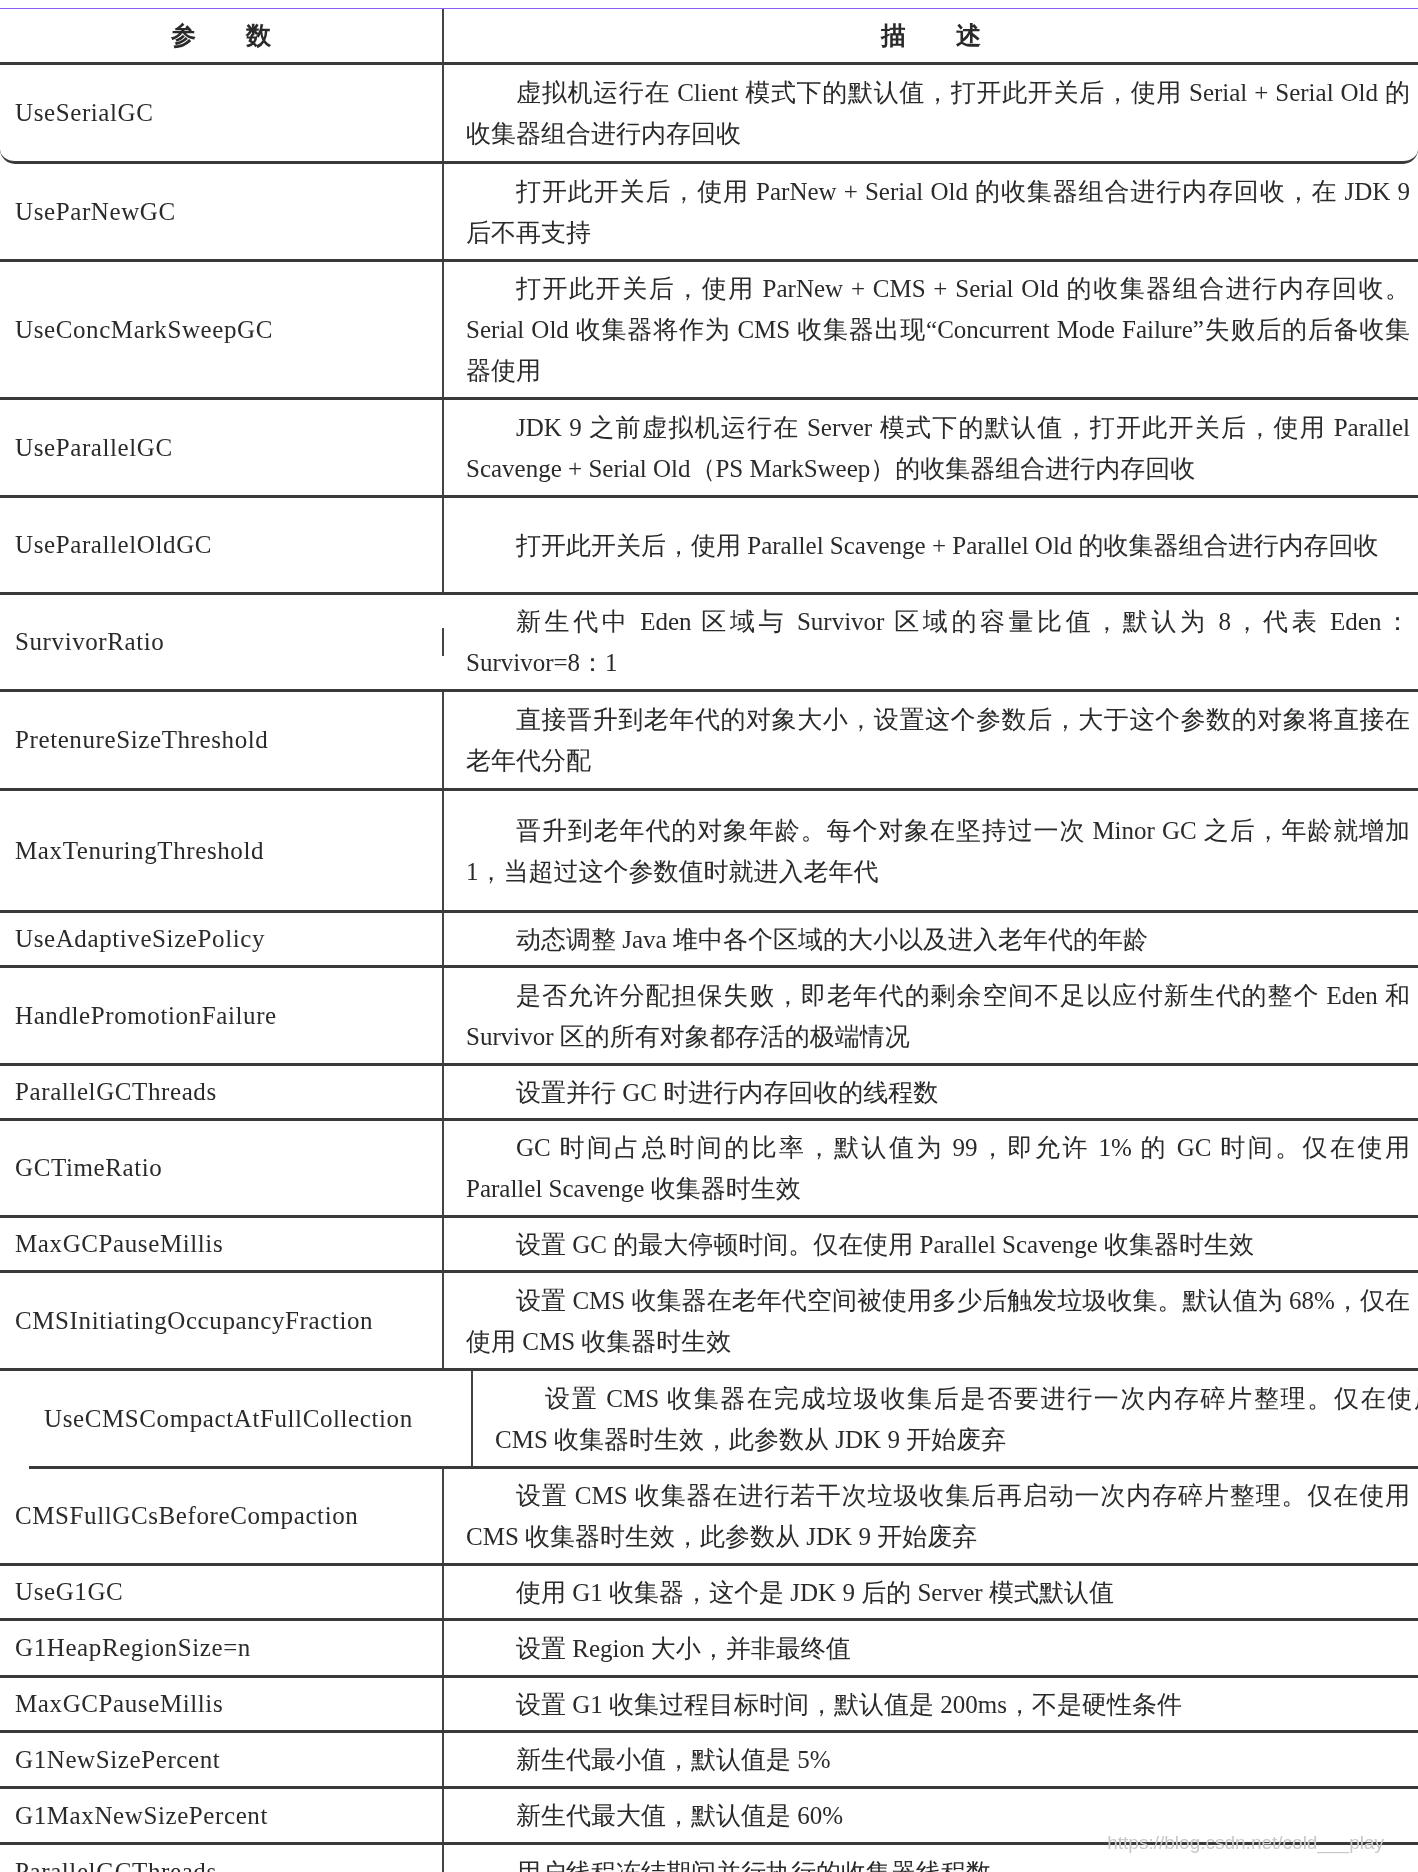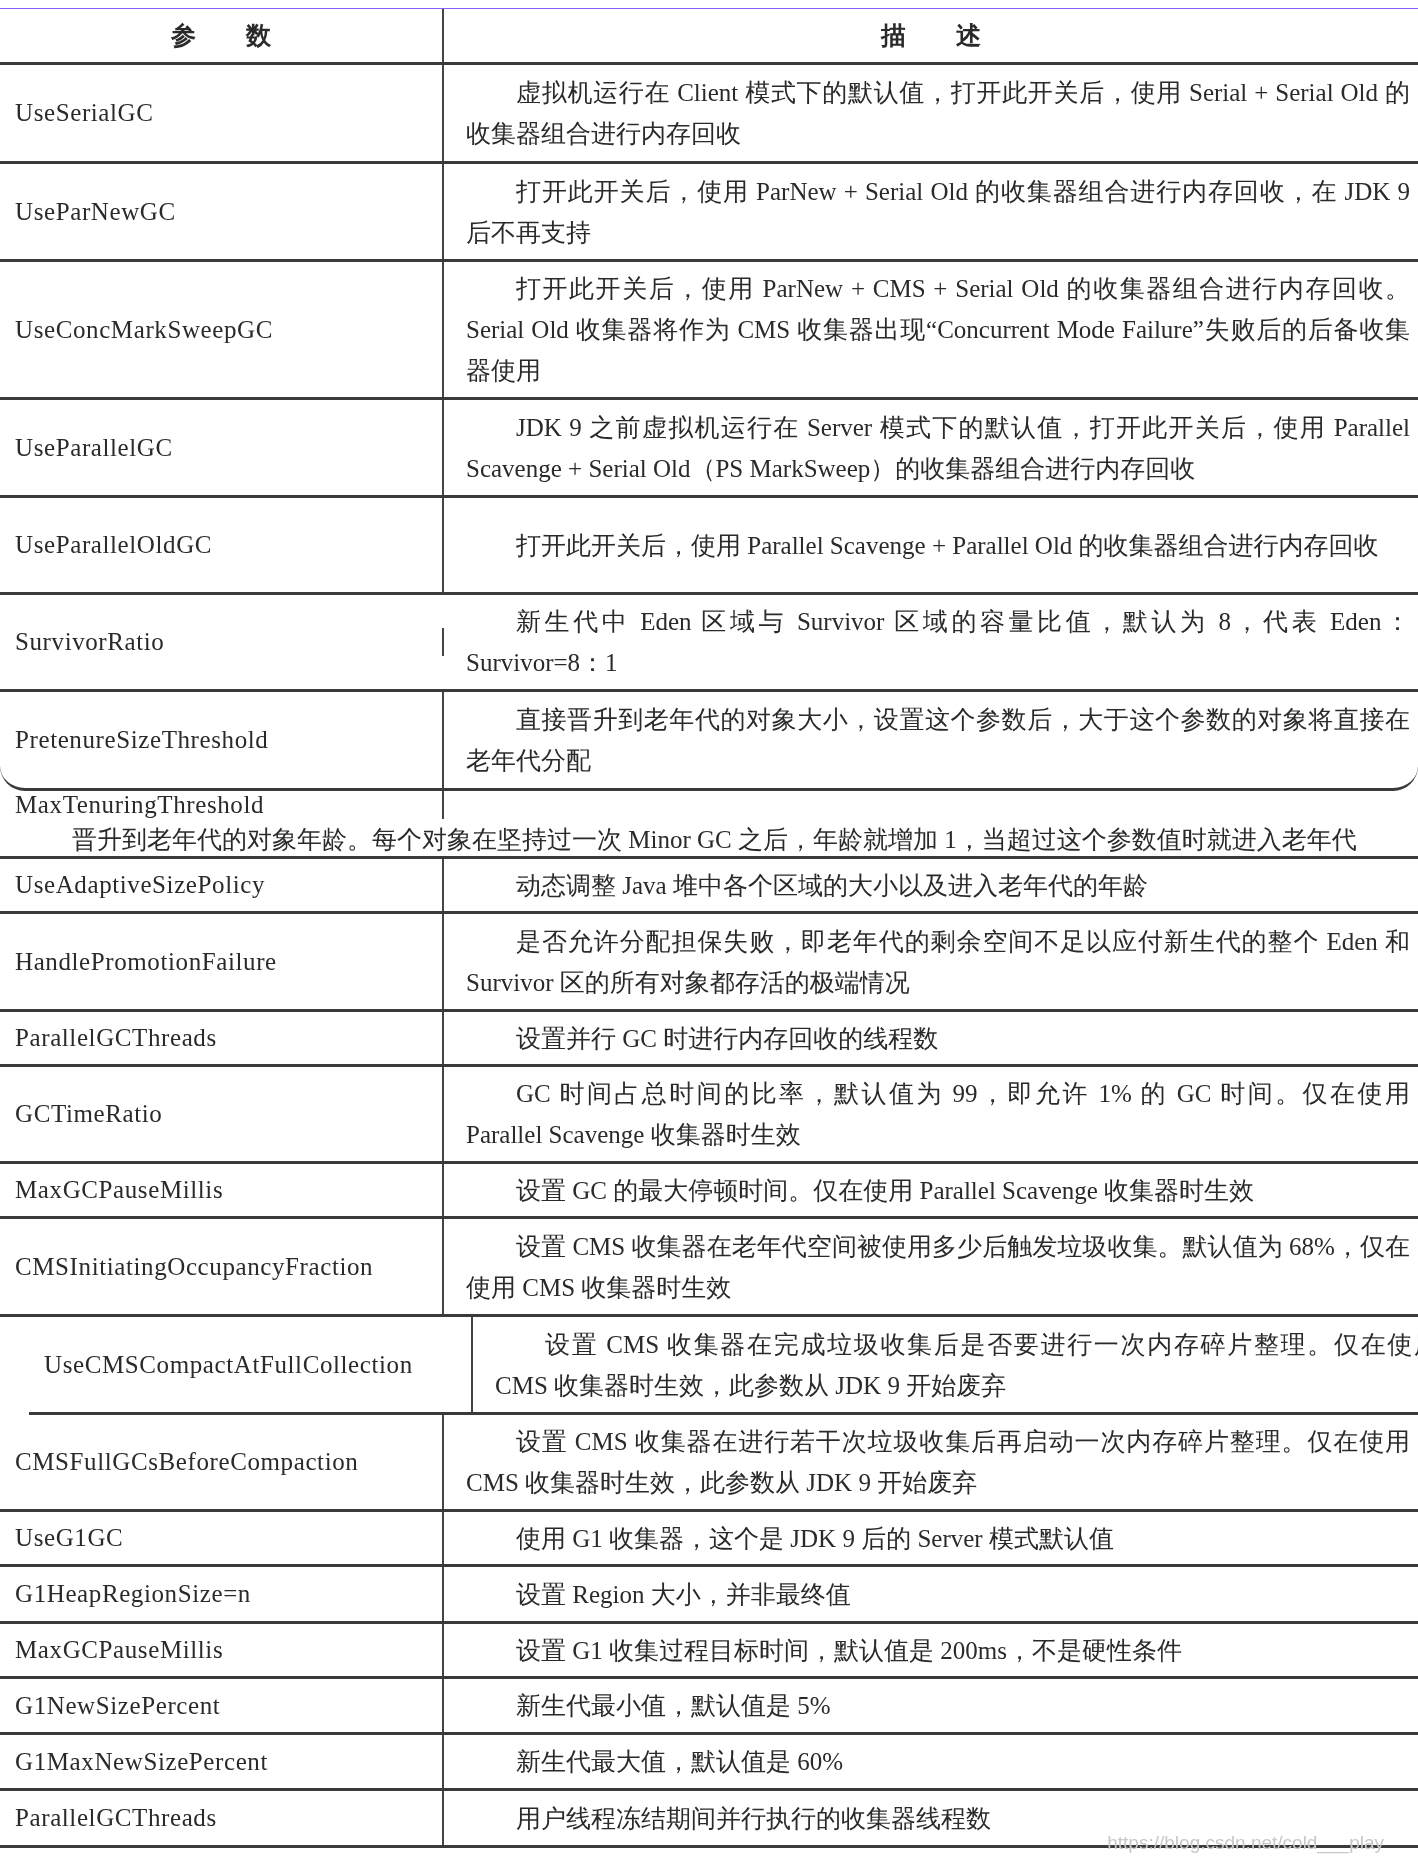--- a/index.html
+++ b/index.html
@@ -29,77 +29,77 @@
 <div class="table">
   <div class="row header" style="height:56px">
     <div class="cell-param">
         <span class="hdr-text">参　　数</span>
       </div>
     <div class="cell-desc">
         <span class="hdr-text">描　　述</span>
       </div>
   </div>
   <div id="rows">
+      <div class="row" style="height: 99px; border-radius: 15px;">
+        <div class="cell-param">
+          <span>UseSerialGC</span>
+        </div>
+        <div class="cell-desc">
+          <span>虚拟机运行在 Client 模式下的默认值，打开此开关后，使用 Serial + Serial Old 的收集器组合进行内存回收</span>
+        </div>
+      </div>
+      <div class="row" style="height: 98px;">
+        <div class="cell-param">
+          <span>UseParNewGC</span>
+        </div>
+        <div class="cell-desc">
+          <span>打开此开关后，使用 ParNew + Serial Old 的收集器组合进行内存回收，在 JDK 9 后不再支持</span>
+        </div>
+      </div>
+      <div class="row" style="height: 138px;">
+        <div class="cell-param">
+          <span>UseConcMarkSweepGC</span>
+        </div>
+        <div class="cell-desc">
+          <span>打开此开关后，使用 ParNew + CMS + Serial Old 的收集器组合进行内存回收。Serial Old 收集器将作为 CMS 收集器出现“Concurrent Mode Failure”失败后的后备收集器使用</span>
+        </div>
+      </div>
+      <div class="row" style="height: 98px;">
+        <div class="cell-param">
+          <span>UseParallelGC</span>
+        </div>
+        <div class="cell-desc">
+          <span>JDK 9 之前虚拟机运行在 Server 模式下的默认值，打开此开关后，使用 Parallel Scavenge + Serial Old（PS MarkSweep）的收集器组合进行内存回收</span>
+        </div>
+      </div>
+      <div class="row" style="height: 97px;">
+        <div class="cell-param">
+          <span>UseParallelOldGC</span>
+        </div>
+        <div class="cell-desc">
+          <span>打开此开关后，使用 Parallel Scavenge + Parallel Old 的收集器组合进行内存回收</span>
+        </div>
+      </div>
+      <div class="row" style="height: 97px; align-items: center;">
+        <div class="cell-param">
+          <span>SurvivorRatio</span>
+        </div>
+        <div class="cell-desc">
+          <span>新生代中 Eden 区域与 Survivor 区域的容量比值，默认为 8，代表 Eden：Survivor=8：1</span>
+        </div>
+      </div>
       <div class="row" style="height: 99px;">
         <div class="cell-param">
-          <span>UseSerialGC</span>
-        </div>
-        <div class="cell-desc">
-          <span>虚拟机运行在 Client 模式下的默认值，打开此开关后，使用 Serial + Serial Old 的收集器组合进行内存回收</span>
-        </div>
-      </div>
-      <div class="row" style="height: 98px;">
-        <div class="cell-param">
-          <span>UseParNewGC</span>
-        </div>
-        <div class="cell-desc">
-          <span>打开此开关后，使用 ParNew + Serial Old 的收集器组合进行内存回收，在 JDK 9 后不再支持</span>
-        </div>
-      </div>
-      <div class="row" style="height: 138px;">
-        <div class="cell-param">
-          <span>UseConcMarkSweepGC</span>
-        </div>
-        <div class="cell-desc">
-          <span>打开此开关后，使用 ParNew + CMS + Serial Old 的收集器组合进行内存回收。Serial Old 收集器将作为 CMS 收集器出现“Concurrent Mode Failure”失败后的后备收集器使用</span>
-        </div>
-      </div>
-      <div class="row" style="height: 98px;">
-        <div class="cell-param">
-          <span>UseParallelGC</span>
-        </div>
-        <div class="cell-desc">
-          <span>JDK 9 之前虚拟机运行在 Server 模式下的默认值，打开此开关后，使用 Parallel Scavenge + Serial Old（PS MarkSweep）的收集器组合进行内存回收</span>
-        </div>
-      </div>
-      <div class="row" style="height: 97px;">
-        <div class="cell-param">
-          <span>UseParallelOldGC</span>
-        </div>
-        <div class="cell-desc">
-          <span>打开此开关后，使用 Parallel Scavenge + Parallel Old 的收集器组合进行内存回收</span>
-        </div>
-      </div>
-      <div class="row" style="height: 97px; align-items: center;">
-        <div class="cell-param">
-          <span>SurvivorRatio</span>
-        </div>
-        <div class="cell-desc">
-          <span>新生代中 Eden 区域与 Survivor 区域的容量比值，默认为 8，代表 Eden：Survivor=8：1</span>
-        </div>
-      </div>
-      <div class="row" style="height: 99px; border-radius: 25px;">
-        <div class="cell-param">
           <span>PretenureSizeThreshold</span>
         </div>
         <div class="cell-desc">
           <span>直接晋升到老年代的对象大小，设置这个参数后，大于这个参数的对象将直接在老年代分配</span>
         </div>
       </div>
-      <div class="row" style="height: 68px; flex-direction: column;">
+      <div class="row" style="height: 122px;">
         <div class="cell-param">
           <span>MaxTenuringThreshold</span>
         </div>
         <div class="cell-desc">
           <span>晋升到老年代的对象年龄。每个对象在坚持过一次 Minor GC 之后，年龄就增加 1，当超过这个参数值时就进入老年代</span>
         </div>
       </div>
       <div class="row" style="height: 55px;">
         <div class="cell-param">
           <span>UseAdaptiveSizePolicy</span>

